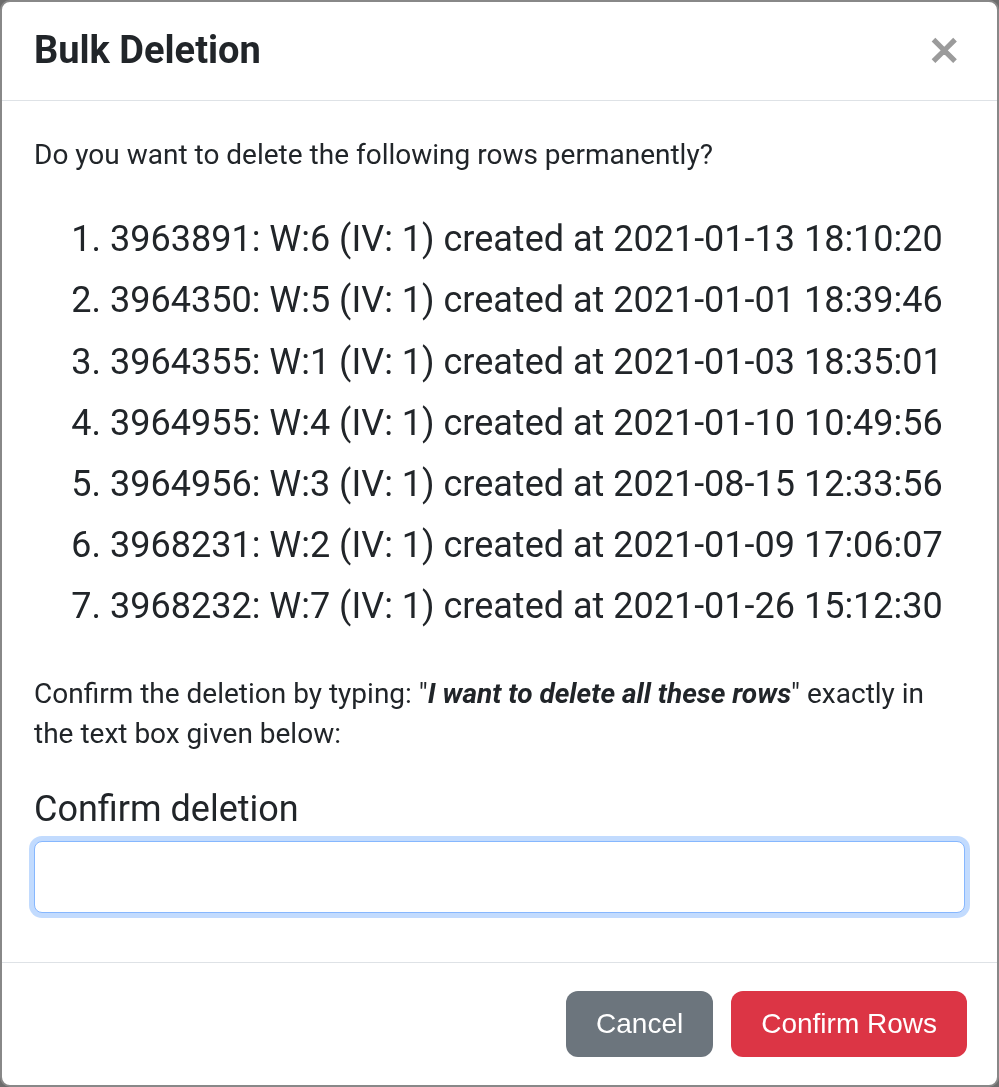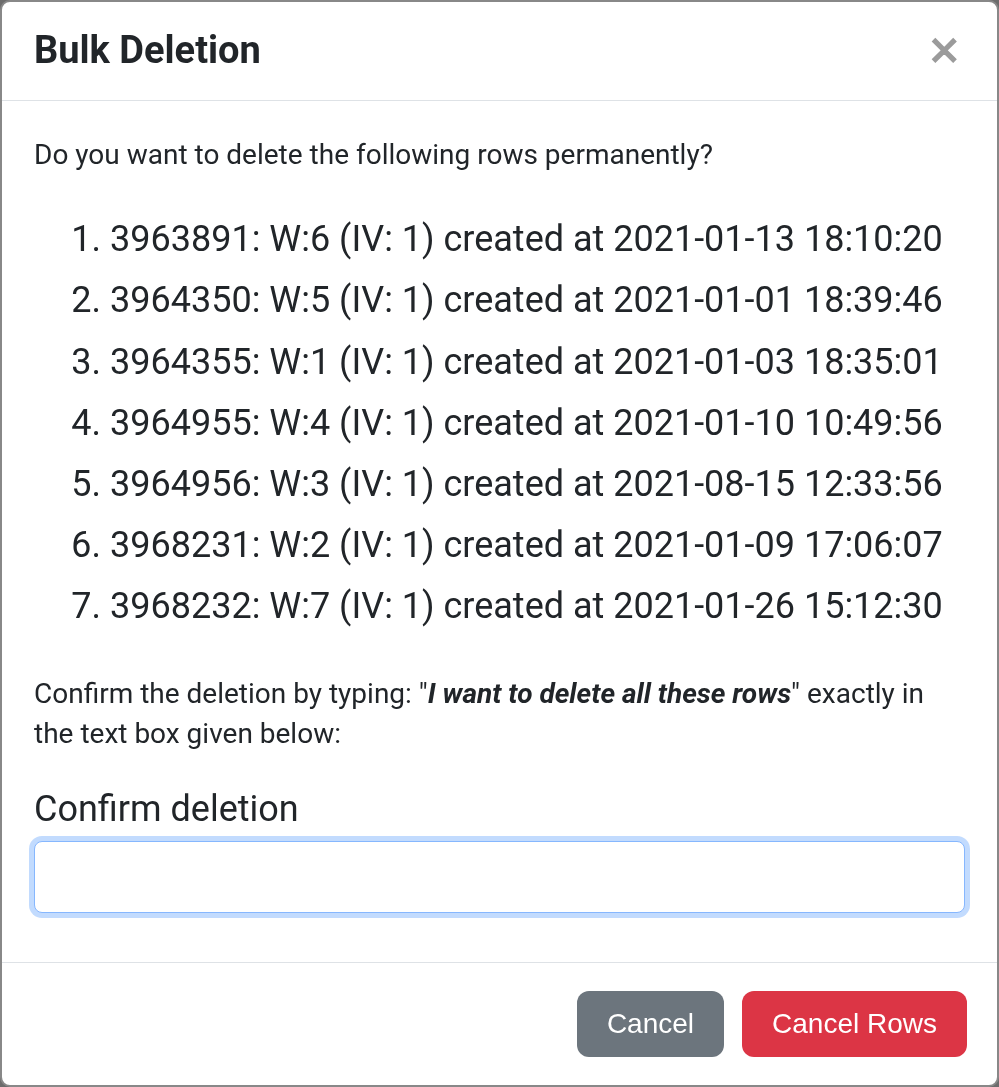--- a/index.html
+++ b/index.html
@@ -127,15 +127,15 @@
     <p class="confirm-instructions">
       <span>Confirm the deletion by typing: "</span><span class="emph">I want to delete all these rows</span><span>" exactly in the text box given below:</span>
     </p>
 
     <label class="field-label" for="confirm-input">Confirm deletion</label>
     <input id="confirm-input" class="text-input" type="text" value="" style="">
   </div>
 
   <div class="modal-footer">
     <button class="btn btn-secondary">Cancel</button>
-    <button class="btn btn-danger">Cancel Rows</button>
+    <button class="btn btn-danger">Confirm Rows</button>
   </div>
 </div>
 
 </body></html>

